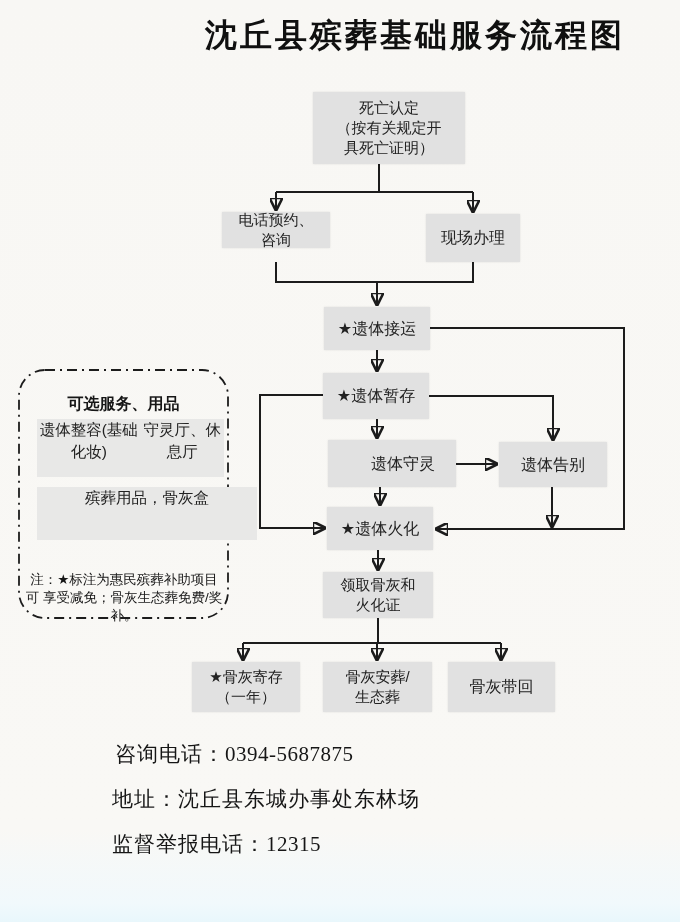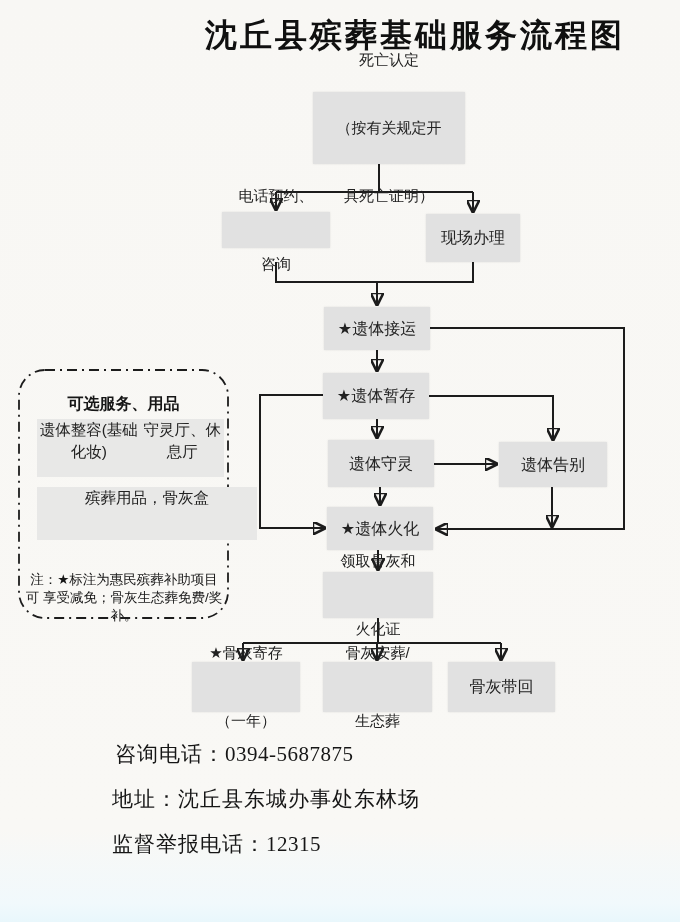--- a/index.html
+++ b/index.html
@@ -13,21 +13,20 @@
     text-align:center; font-size:32px; font-weight:bold; letter-spacing:3px; color:#101010;
   }
   svg.connectors { position:absolute; left:0; top:0; }
   svg.connectors path, svg.connectors rect { stroke:var(--line,#1c1c1c); stroke-width:2; fill:none; }
   svg.connectors rect.dashed { stroke-width:1.8; stroke-dasharray:10 5 2 5; }
   .node {
     position:absolute; background:var(--node_fill,#e1e1e1);
     display:flex; flex-direction:column; align-items:center; justify-content:center;
     text-align:center; font-size:16px; line-height:1.32; color:#222;
     box-shadow:0 0 2px rgba(0,0,0,0.10);
-    gap:48px;
   }
   .node.small { font-size:15px; }
   .panel-title {
     position:absolute; left:19px; top:394px; width:209px;
     text-align:center; font-weight:bold; font-size:16px; color:#161616;
   }
   .panel-block {
     position:absolute; background:#e8e8e7; text-align:center;
     font-size:15.5px; line-height:1.45; color:#222;
     display:flex; flex-direction:row; justify-content:center;
@@ -94,21 +93,21 @@
   </div>
 
   <div class="node" style="left:324px;top:307px;width:106px;height:43px;">
     <span>★遗体接运</span>
   </div>
 
   <div class="node" style="left:323px;top:373px;width:106px;height:46px;">
     <span>★遗体暂存</span>
   </div>
 
-  <div class="node" style="left:328px;top:440px;width:106px;height:47px;">
+  <div class="node" style="left:328px;top:440px;width:106px;height:47px;padding-left:22px;">
     <span>遗体守灵</span>
   </div>
 
   <div class="node" style="left:499px;top:442px;width:108px;height:45px;">
     <span>遗体告别</span>
   </div>
 
   <div class="node" style="left:327px;top:507px;width:106px;height:43px;">
     <span>★遗体火化</span>
   </div>

